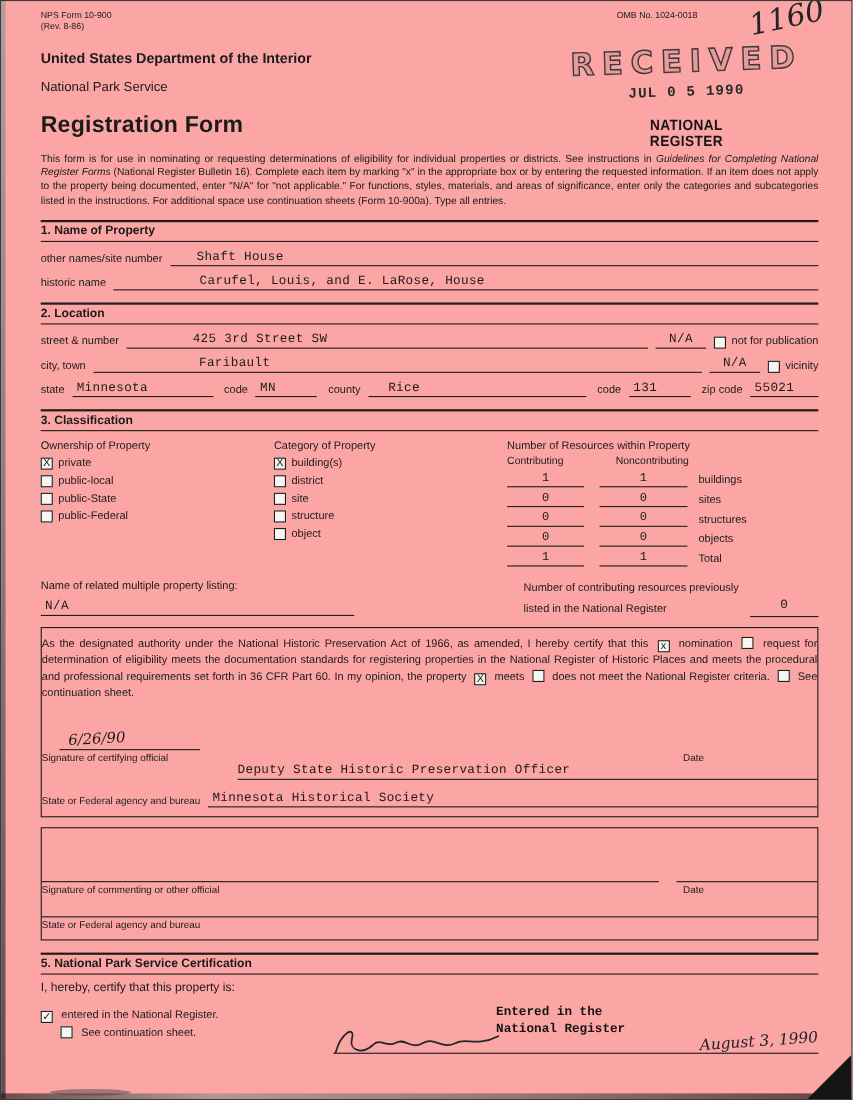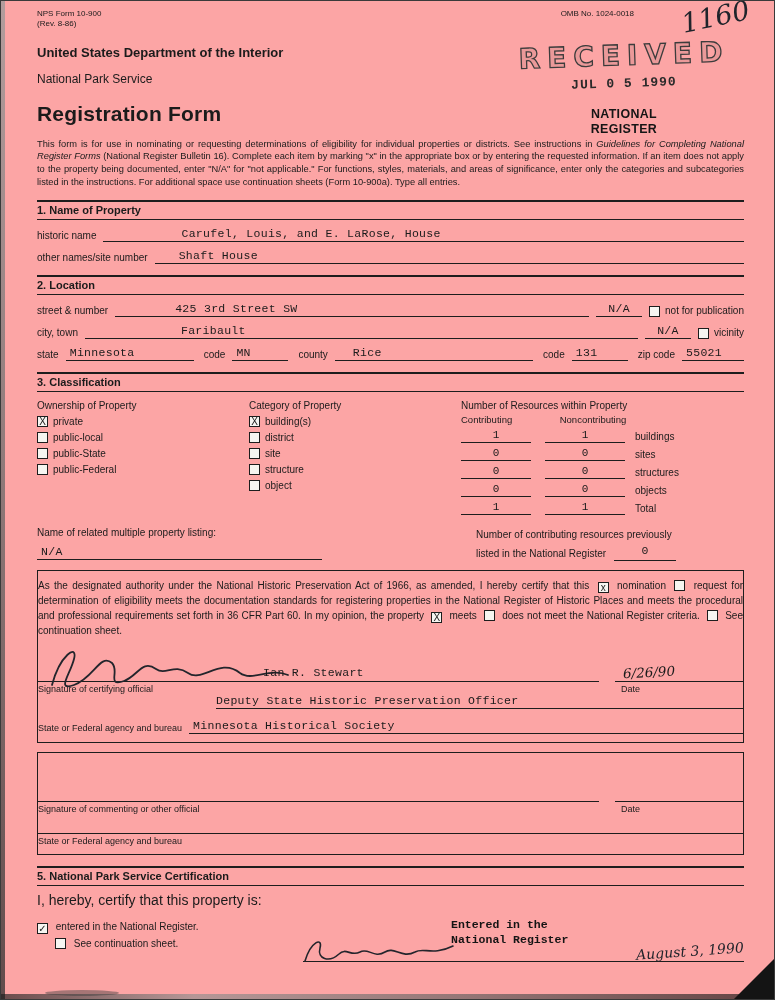--- a/index.html
+++ b/index.html
@@ -75,21 +75,21 @@
   .res-row { display:flex; align-items:flex-end; margin-top:4px; font-size:10px; }
   .numfill { width:70px; border-bottom:1px solid #1d1d1d; text-align:center;
     font-family:"Liberation Mono", monospace; font-size:11px; padding-bottom:1px; }
   .numfill.second { margin-left:14px; width:80px; }
   .res-row .lab { margin-left:10px; padding-bottom:1px; }
   .below3 { display:flex; margin-top:12px; }
   .mult { flex:1; font-size:10px; }
   .mult .fillshort { display:inline-block; width:285px; border-bottom:1px solid #1d1d1d;
     margin-top:7px; padding:0 4px 1px; }
   .prev { width:268px; font-size:10px; line-height:1.5; }
-  .prevline { display:flex; align-items:flex-end; }
+  .prevline { display:flex; align-items:flex-end;justify-content:space-between; }
   .prevfill { width:62px; border-bottom:1px solid #1d1d1d; text-align:center;
     margin-left:8px; padding-bottom:1px; }
 
   
   .certbox { border:1.3px solid #1d1d1d; margin-top:9px; padding:7px 0 8px; }
   .certtext { font-size:10px; line-height:1.5; text-align:justify; }
   .sigrowA { display:flex; align-items:flex-end; margin-top:26px; }
   .sigmain { flex:1; border-bottom:1px solid #1d1d1d; position:relative; height:18px; }
   .signame { position:absolute; left:225px; bottom:2px; }
   .sigsvg { position:absolute; left:6px; bottom:-12px; }
@@ -102,21 +102,21 @@
   .titlerow { display:flex; align-items:flex-end; margin-top:0px; }
   .titlefill { margin-left:178px; flex:1; border-bottom:1px solid #1d1d1d; padding-bottom:1px; }
   .bureaurow { display:flex; align-items:flex-end; margin-top:10px; font-size:9px; }
   .b2-linerow { display:flex; align-items:flex-end; margin-top:28px; }
   .b2-main { flex:1; border-bottom:1px solid #1d1d1d; height:14px; }
   .b2-date { width:128px; margin-left:16px; border-bottom:1px solid #1d1d1d; height:14px; }
   .b2-bline { border-bottom:1px solid #1d1d1d; height:16px; margin-top:4px; }
   .b2-blabel { font-size:9px; margin-top:2px; }
 
   
-  .s5intro { font-size:14px; margin-top:6px; }
+  .s5intro { font-size:11px; margin-top:6px; }
   .s5cols { display:flex; margin-top:6px; }
   .s5left { width:252px; font-size:10px; line-height:1.4; }
   .nps-item { margin-top:6px; }
   .nps-item.sub { margin-left:18px; margin-top:3px; }
   .s5right { flex:1; margin-left:14px; position:relative; }
   .k-line1 { position:relative; border-bottom:1.3px solid #1d1d1d; height:48px; }
   .keeper-sig { position:absolute; left:-4px; bottom:-8px; }
   .stamp-entered { position:absolute; left:148px; top:4px; font-family:"Liberation Mono", monospace;
     font-weight:bold; font-size:11.5px; line-height:1.3; color:#141414; }
   .k-date { position:absolute; right:0; bottom:2px; font-size:14px; transform:rotate(-4deg); color:#20242b; }
@@ -148,26 +148,26 @@
     <div class="dept">United States Department of the Interior</div>
     <div class="agency">National Park Service</div>
     <div class="bigtitle">
       <div>Registration Form</div>
     </div>
 
     <p class="intro"><span>This form is for use in nominating or requesting determinations of eligibility for individual properties or districts. See instructions in </span><i>Guidelines for Completing National Register Forms</i><span> (National Register Bulletin 16). Complete each item by marking "x" in the appropriate box or by entering the requested information. If an item does not apply to the property being documented, enter "N/A" for "not applicable." For functions, styles, materials, and areas of significance, enter only the categories and subcategories listed in the instructions. For additional space use continuation sheets (Form 10-900a). Type all entries.</span></p>
 
     <div class="sec">1. Name of Property</div>
     <div class="row">
+      <span class="lbl">other names/site number</span>
+      <span class="fill grow"><span class="typed" style="padding-left:20px;">Shaft House</span></span>
+    </div>
+    <div class="row">
       <span class="lbl">historic name</span>
       <span class="fill grow"><span class="typed" style="padding-left:74px;">Carufel, Louis, and E. LaRose, House</span></span>
-    </div>
-    <div class="row">
-      <span class="lbl">other names/site number</span>
-      <span class="fill grow"><span class="typed" style="padding-left:20px;">Shaft House</span></span>
     </div>
 
     <div class="sec">2. Location</div>
     <div class="row">
       <span class="lbl">street &amp; number</span>
       <span class="fill grow"><span class="typed" style="padding-left:56px;">425 3rd Street SW</span></span>
       <span class="fill" style="width:46px; text-align:center;"><span class="typed">N/A</span></span>
       <span class="cb" style="margin-left:7px;"></span>
       <span class="lbl">not for publication</span>
     </div>
@@ -290,26 +290,20 @@
         <span class="cb inline"></span>
         <span>request for determination of eligibility meets the documentation standards for registering properties in the National Register of Historic Places and meets the procedural and professional requirements set forth in 36 CFR Part 60. In my opinion, the property</span>
         <span class="cb inline">X</span>
         <span>meets</span>
         <span class="cb inline"></span>
         <span>does not meet the National Register criteria.</span>
         <span class="cb inline"></span>
         <span>See continuation sheet.</span>
       </p>
       <div class="sigrowA">
-        <div class="sigmain">
-          <svg class="sigsvg" width="250" height="52" viewBox="0 0 250 52">
-            <path d="M8 44 C 16 14, 34 2, 30 18 C 26 34, 12 50, 30 44 C 50 37, 56 12, 68 22 C 76 30, 62 46, 80 40 C 94 35, 98 18, 112 28 C 122 35, 130 22, 144 32 C 158 42, 176 16, 196 32 C 208 41, 226 26, 244 34" fill="none" stroke="#23252c" stroke-width="1.8" stroke-linecap="round"></path>
-          </svg>
-          <span class="typed signame">Ian R. Stewart</span>
-        </div>
         <div class="sigdate">
           <span class="hand handdate">6/26/90</span>
         </div>
       </div>
       <div class="sigrowB">
         <span class="s">Signature of certifying official</span>
         <span class="d">Date</span>
       </div>
       <div class="titlerow">
         <span class="titlefill typed">Deputy State Historic Preservation Officer</span>

